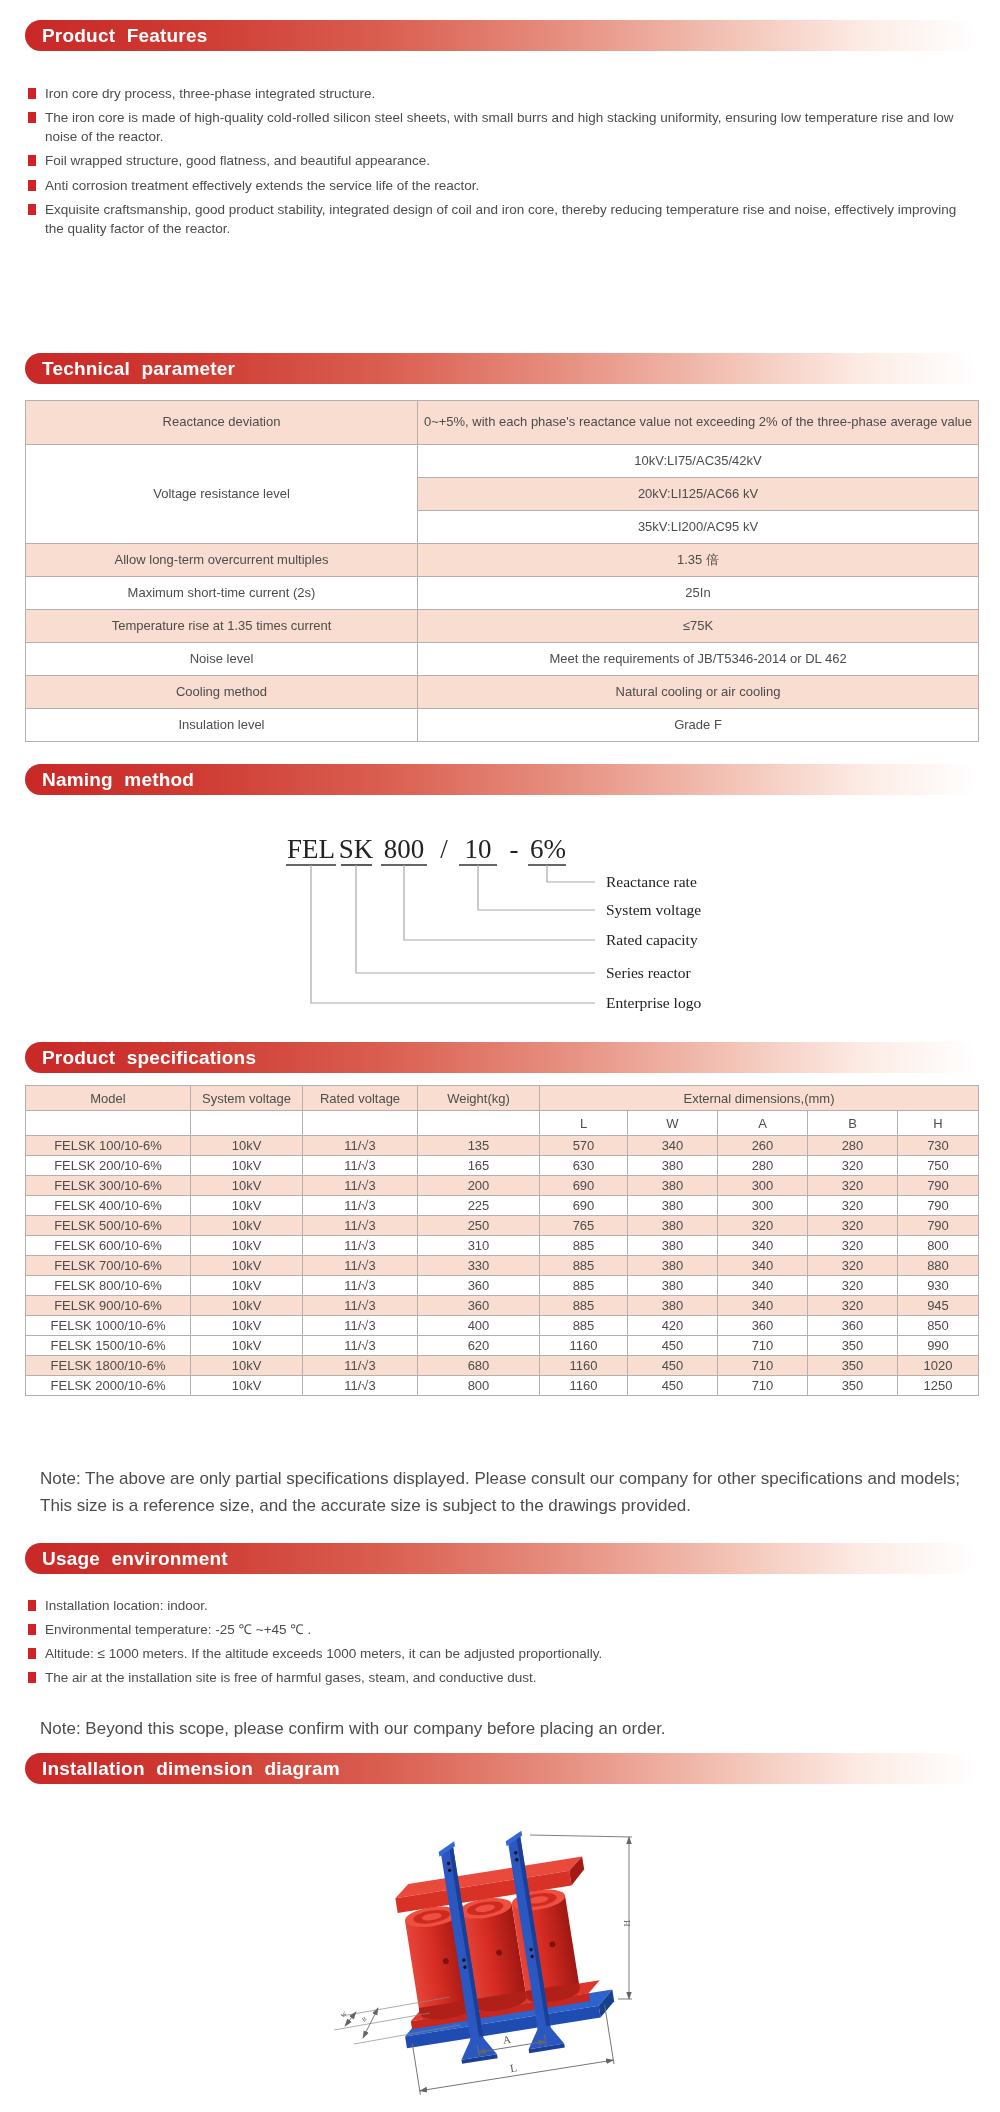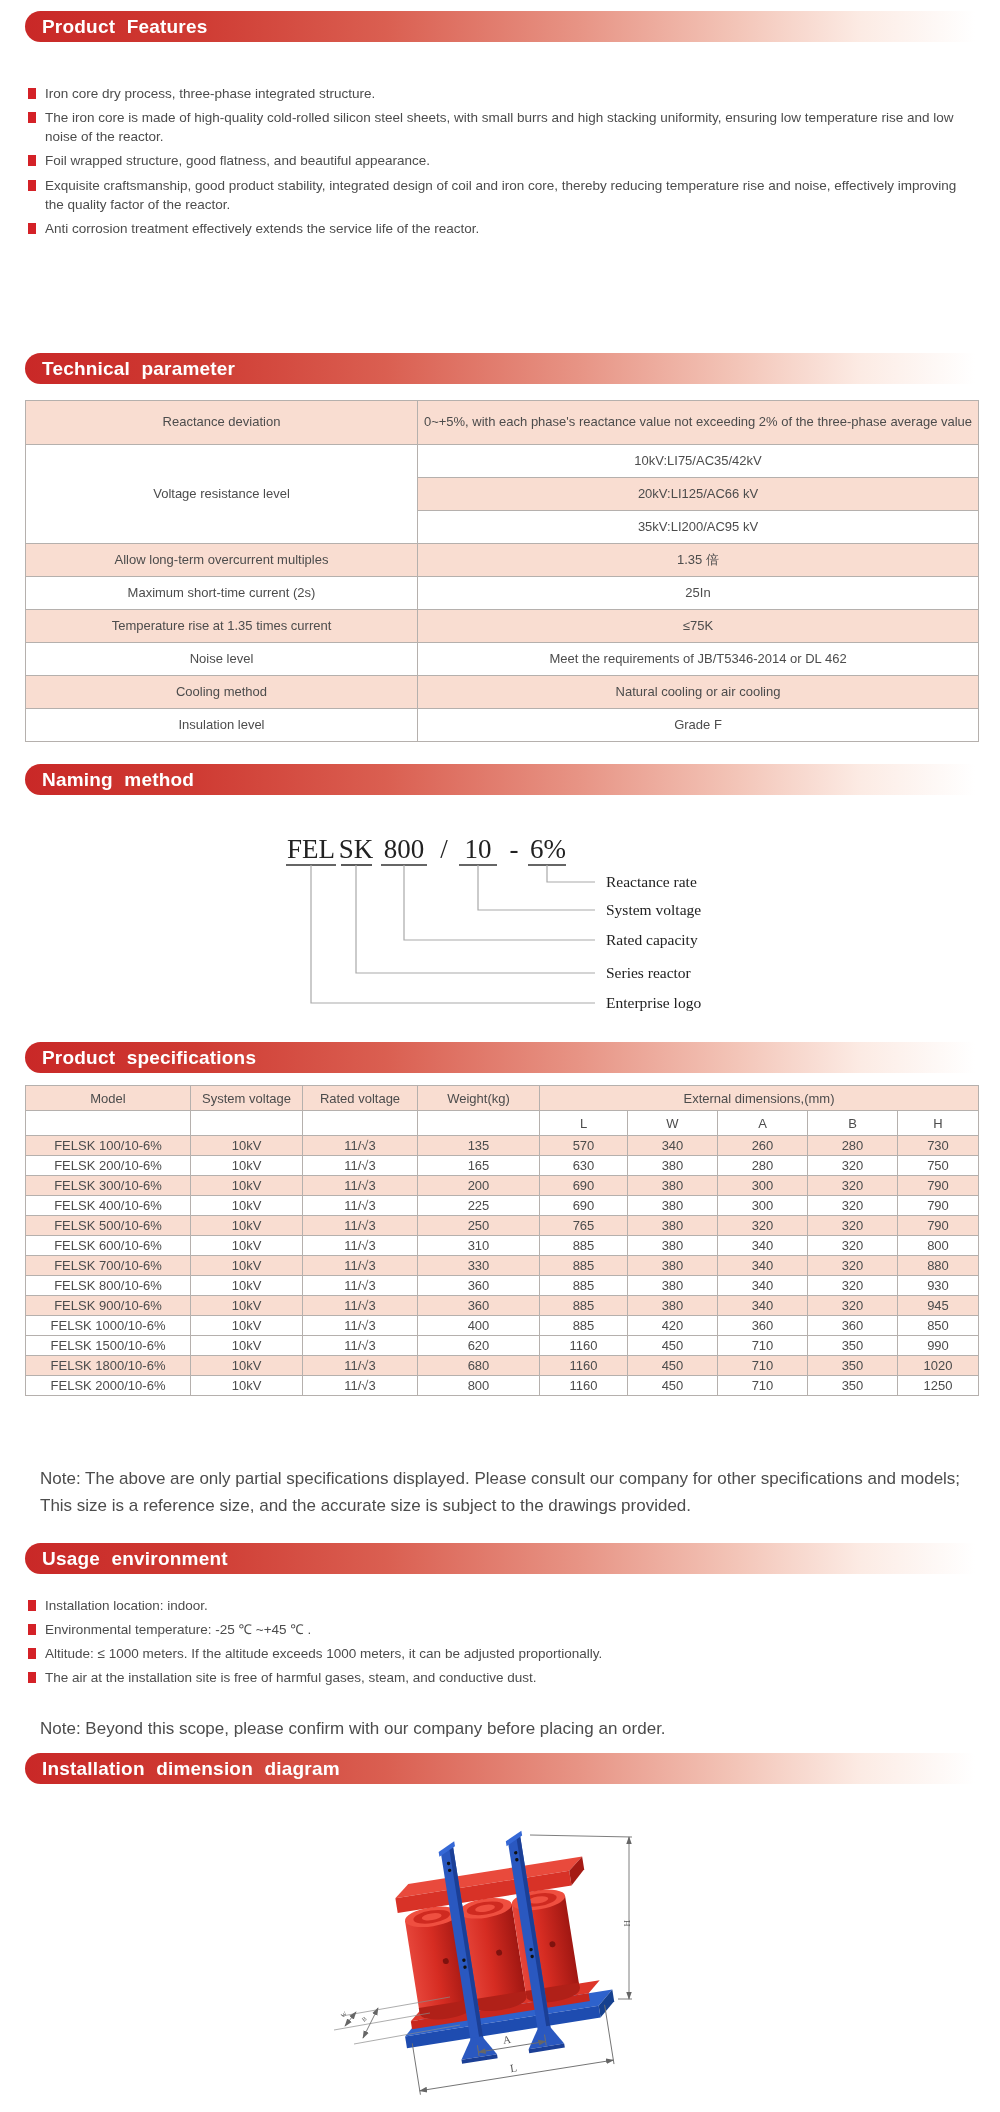--- a/index.html
+++ b/index.html
@@ -24,43 +24,43 @@
   .spec th{height:20px;}
   .spec td{height:17px;padding:1px 3px;}
   .note{position:absolute;left:40px;width:945px;font-size:17px;line-height:1.6;}
   svg text{font-family:"Liberation Serif",serif;}
 </style>
 </head>
 <body>
 
 <div class="page">
 
-  <div class="banner" style="top:11px">
+  <div class="banner" style="top:20px">
     <span>Product Features</span>
   </div>
   <ul class="blist" id="features-list" style="top:84px">
       <li>
         <span class="bullet"></span>
         <span>Iron core dry process, three-phase integrated structure.</span>
       </li>
       <li>
         <span class="bullet"></span>
         <span>The iron core is made of high-quality cold-rolled silicon steel sheets, with small burrs and high stacking uniformity, ensuring low temperature rise and low noise of the reactor.</span>
       </li>
       <li>
         <span class="bullet"></span>
         <span>Foil wrapped structure, good flatness, and beautiful appearance.</span>
       </li>
       <li>
         <span class="bullet"></span>
+        <span>Anti corrosion treatment effectively extends the service life of the reactor.</span>
+      </li>
+      <li>
+        <span class="bullet"></span>
         <span>Exquisite craftsmanship, good product stability, integrated design of coil and iron core, thereby reducing temperature rise and noise, effectively improving the quality factor of the reactor.</span>
-      </li>
-      <li>
-        <span class="bullet"></span>
-        <span>Anti corrosion treatment effectively extends the service life of the reactor.</span>
       </li>
     </ul>
 
   <div class="banner" style="top:353px">
     <span>Technical parameter</span>
   </div>
   <table class="tech">
     <colgroup>
         <col style="width:392px">
         <col style="width:561px">

